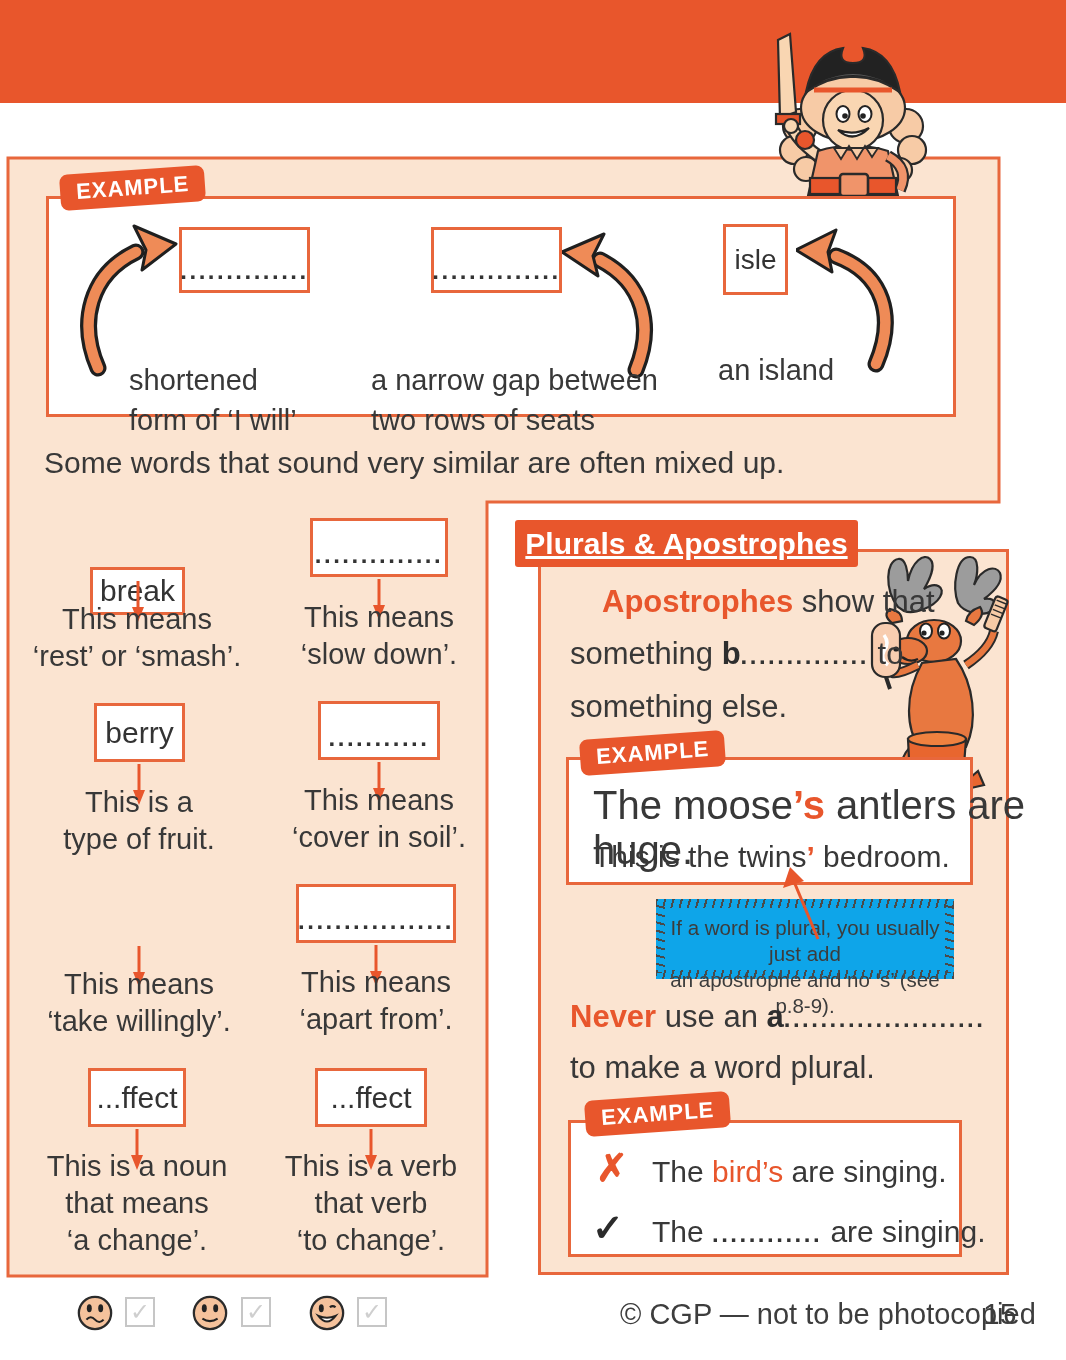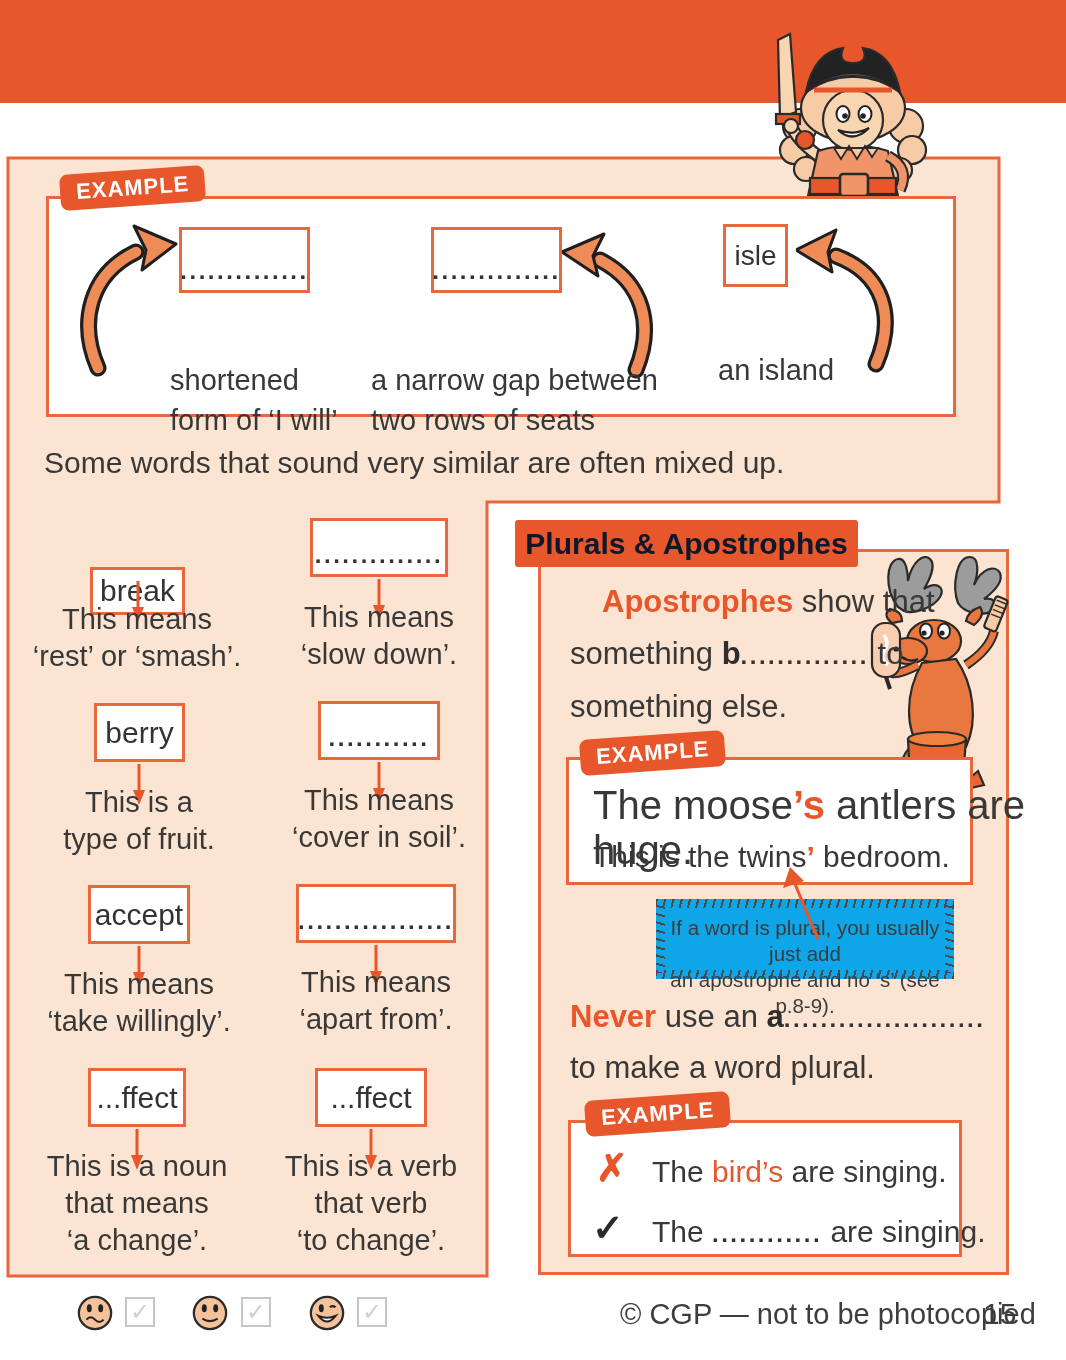--- a/index.html
+++ b/index.html
@@ -7,22 +7,22 @@
          font-family:"Liberation Sans",sans-serif;color:#383838;background:#fff;}
   .abs{position:absolute;}
   .headerbar{left:0;top:0;width:1066px;height:103px;background:#E8562C;}
   .wordbox{background:#fff;border:3px solid #E8673C;display:flex;align-items:center;
            justify-content:center;font-size:30px;color:#333;box-sizing:border-box;}
   .blankbox{align-items:flex-end;padding-bottom:5px;font-weight:bold;letter-spacing:2px;font-size:23px;}
   .caption{font-size:29px;line-height:37px;color:#383838;text-align:center;white-space:pre-line;}
   .lcaption{font-size:29px;line-height:40px;color:#383838;text-align:left;white-space:pre-line;}
   .badge{background:#E8562C;color:#fff;font-weight:bold;font-size:22px;letter-spacing:1px;
          padding:5px 16px;border-radius:8px;transform:rotate(-4deg);display:inline-block;}
-  .panel-title{background:#E8562C;color:#0f172a;font-weight:bold;font-size:30px;
-         display:flex;align-items:center;justify-content:center;border-radius:3px;}
+  .panel-title{background:#E8562C;color:#ffffff;font-weight:bold;font-size:30px;
+         display:flex;align-items:center;justify-content:center;border-radius:3px;text-decoration:underline;}
   .whitebox{background:#fff;border:3px solid #E8673C;box-sizing:border-box;}
   .accent{color:#E8562C;font-weight:bold;}
   .boldb{font-weight:bold;color:#2e2e2e;}
   .dots{font-weight:bold;letter-spacing:2.5px;font-size:24px;color:#333;}
   .bigline{font-size:31px;color:#383838;}
   .checkbox{width:30px;height:30px;background:#fff;border:2px solid #C6C6C6;box-sizing:border-box;
             display:flex;align-items:center;justify-content:center;font-size:24px;color:#CFCFCF;}
   .hatch-h{position:absolute;left:0;width:100%;height:9px;
       background:repeating-linear-gradient(105deg,#4a4a4a 0 2px,transparent 2px 8px);}
   .hatch-v{position:absolute;top:6px;height:calc(100% - 12px);width:9px;
@@ -80,36 +80,36 @@
 
   <svg class="abs" style="left:72px;top:222px;" width="112" height="160" viewBox="0 0 112 160">
     <path d="M26,146 C6,100 18,52 64,30" fill="none" stroke="#1f1f1f" stroke-width="17" stroke-linecap="round"></path>
     <path d="M26,146 C6,100 18,52 64,30" fill="none" stroke="#EF8B57" stroke-width="10.5" stroke-linecap="round"></path>
     <polygon points="62,4 104,22 70,48 74,28" fill="#EF8B57" stroke="#1f1f1f" stroke-width="3" stroke-linejoin="round"></polygon>
   </svg>
 
   <div class="abs wordbox blankbox" style="left:179px;top:227px;width:131px;height:66px;">
     <span class="dots">..............</span>
   </div>
-  <div class="abs lcaption" style="left:129px;top:360px;width:250px;margin-left:41px;">shortened
+  <div class="abs lcaption" style="left:129px;top:360px;width:250px;">shortened
 form of ‘I will’</div>
 
   <svg class="abs" style="left:560px;top:228px;" width="100" height="155" viewBox="0 0 100 155">
     <path d="M76,142 C94,98 84,55 40,32" fill="none" stroke="#1f1f1f" stroke-width="17" stroke-linecap="round"></path>
     <path d="M76,142 C94,98 84,55 40,32" fill="none" stroke="#EF8B57" stroke-width="10.5" stroke-linecap="round"></path>
     <polygon points="44,6 2,24 38,48 33,28" fill="#EF8B57" stroke="#1f1f1f" stroke-width="3" stroke-linejoin="round"></polygon>
   </svg>
 
   <div class="abs wordbox blankbox" style="left:431px;top:227px;width:131px;height:66px;">
     <span class="dots">..............</span>
   </div>
   <div class="abs lcaption" style="left:371px;top:360px;width:300px;">a narrow gap between
 two rows of seats</div>
 
-  <div class="abs wordbox" style="left:723px;top:224px;width:65px;height:63px;font-size:28px;">
+  <div class="abs wordbox" style="left:723px;top:224px;width:65px;height:71px;font-size:28px;">
     <span>isle</span>
   </div>
 
   <svg class="abs" style="left:796px;top:222px;" width="105" height="155" viewBox="0 0 105 155">
     <path d="M80,142 C100,95 88,52 40,34" fill="none" stroke="#1f1f1f" stroke-width="17" stroke-linecap="round"></path>
     <path d="M80,142 C100,95 88,52 40,34" fill="none" stroke="#EF8B57" stroke-width="10.5" stroke-linecap="round"></path>
     <polygon points="40,8 0,28 36,50 32,30" fill="#EF8B57" stroke="#1f1f1f" stroke-width="3" stroke-linejoin="round"></polygon>
   </svg>
   <div class="abs" style="left:44px;top:446px;font-size:30px;">Some words that sound very similar are often mixed up.</div>
 
@@ -148,23 +148,20 @@
   <div class="abs wordbox blankbox" style="left:318px;top:701px;width:122px;height:59px;">
       <span class="dots">...........</span>
     </div>
   <svg class="abs" style="left:371px;top:762px;" width="16" height="42">
     <line x1="8" y1="0" x2="8" y2="27" stroke="#E8562C" stroke-width="3"></line>
       <polygon points="2,26 14,26 8,41" fill="#E8562C"></polygon>
   </svg>
   <div class="abs caption" style="left:259px;top:782px;width:240px;">This means
 ‘cover in soil’.</div>
 
-  <div class="abs wordbox" style="left:88px;top:885px;width:102px;height:59px;">
-      <span>accept</span>
-    </div>
   <svg class="abs" style="left:131px;top:946px;" width="16" height="42">
     <line x1="8" y1="0" x2="8" y2="27" stroke="#E8562C" stroke-width="3"></line>
       <polygon points="2,26 14,26 8,41" fill="#E8562C"></polygon>
   </svg>
   <div class="abs caption" style="left:19px;top:966px;width:240px;">This means
 ‘take willingly’.</div>
 
   <div class="abs wordbox blankbox" style="left:296px;top:884px;width:160px;height:59px;">
       <span class="dots">.................</span>
     </div>

